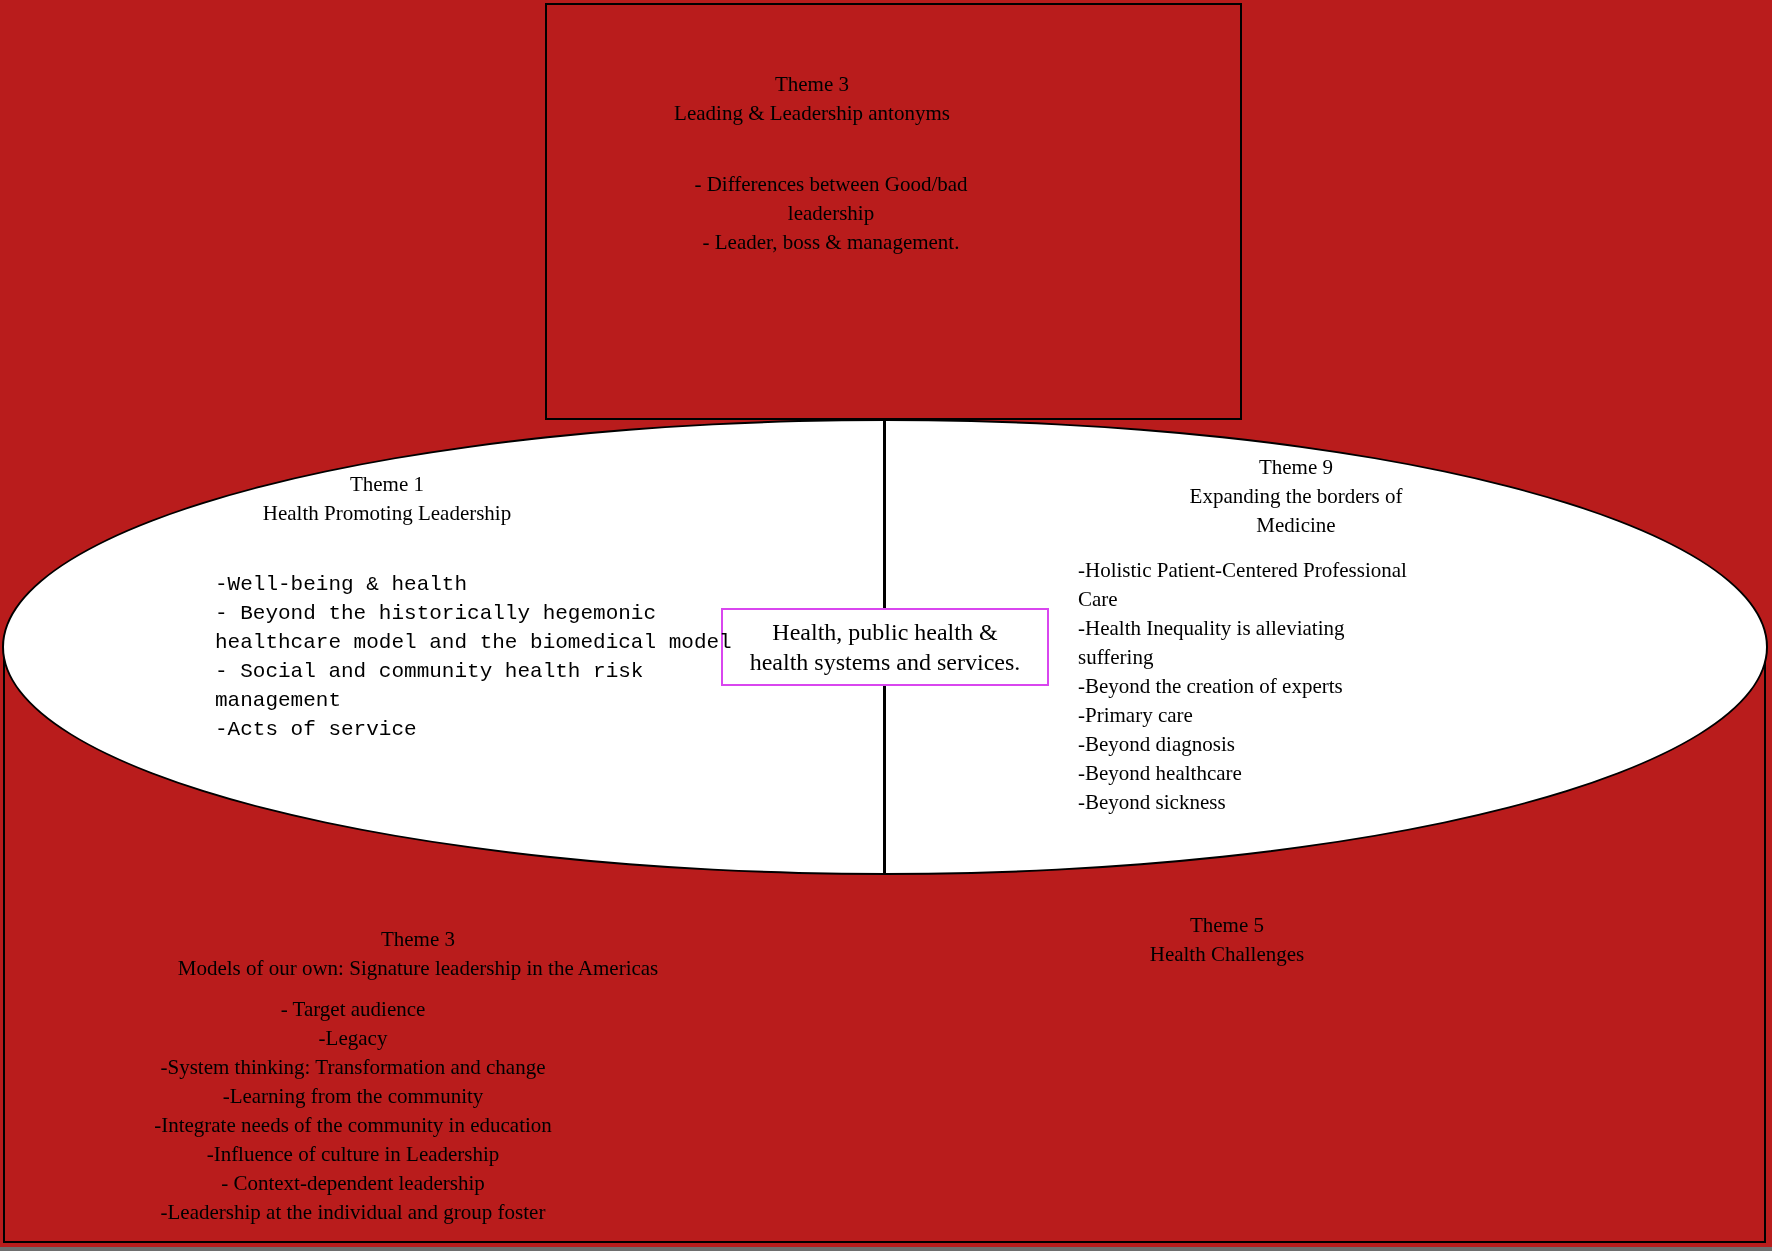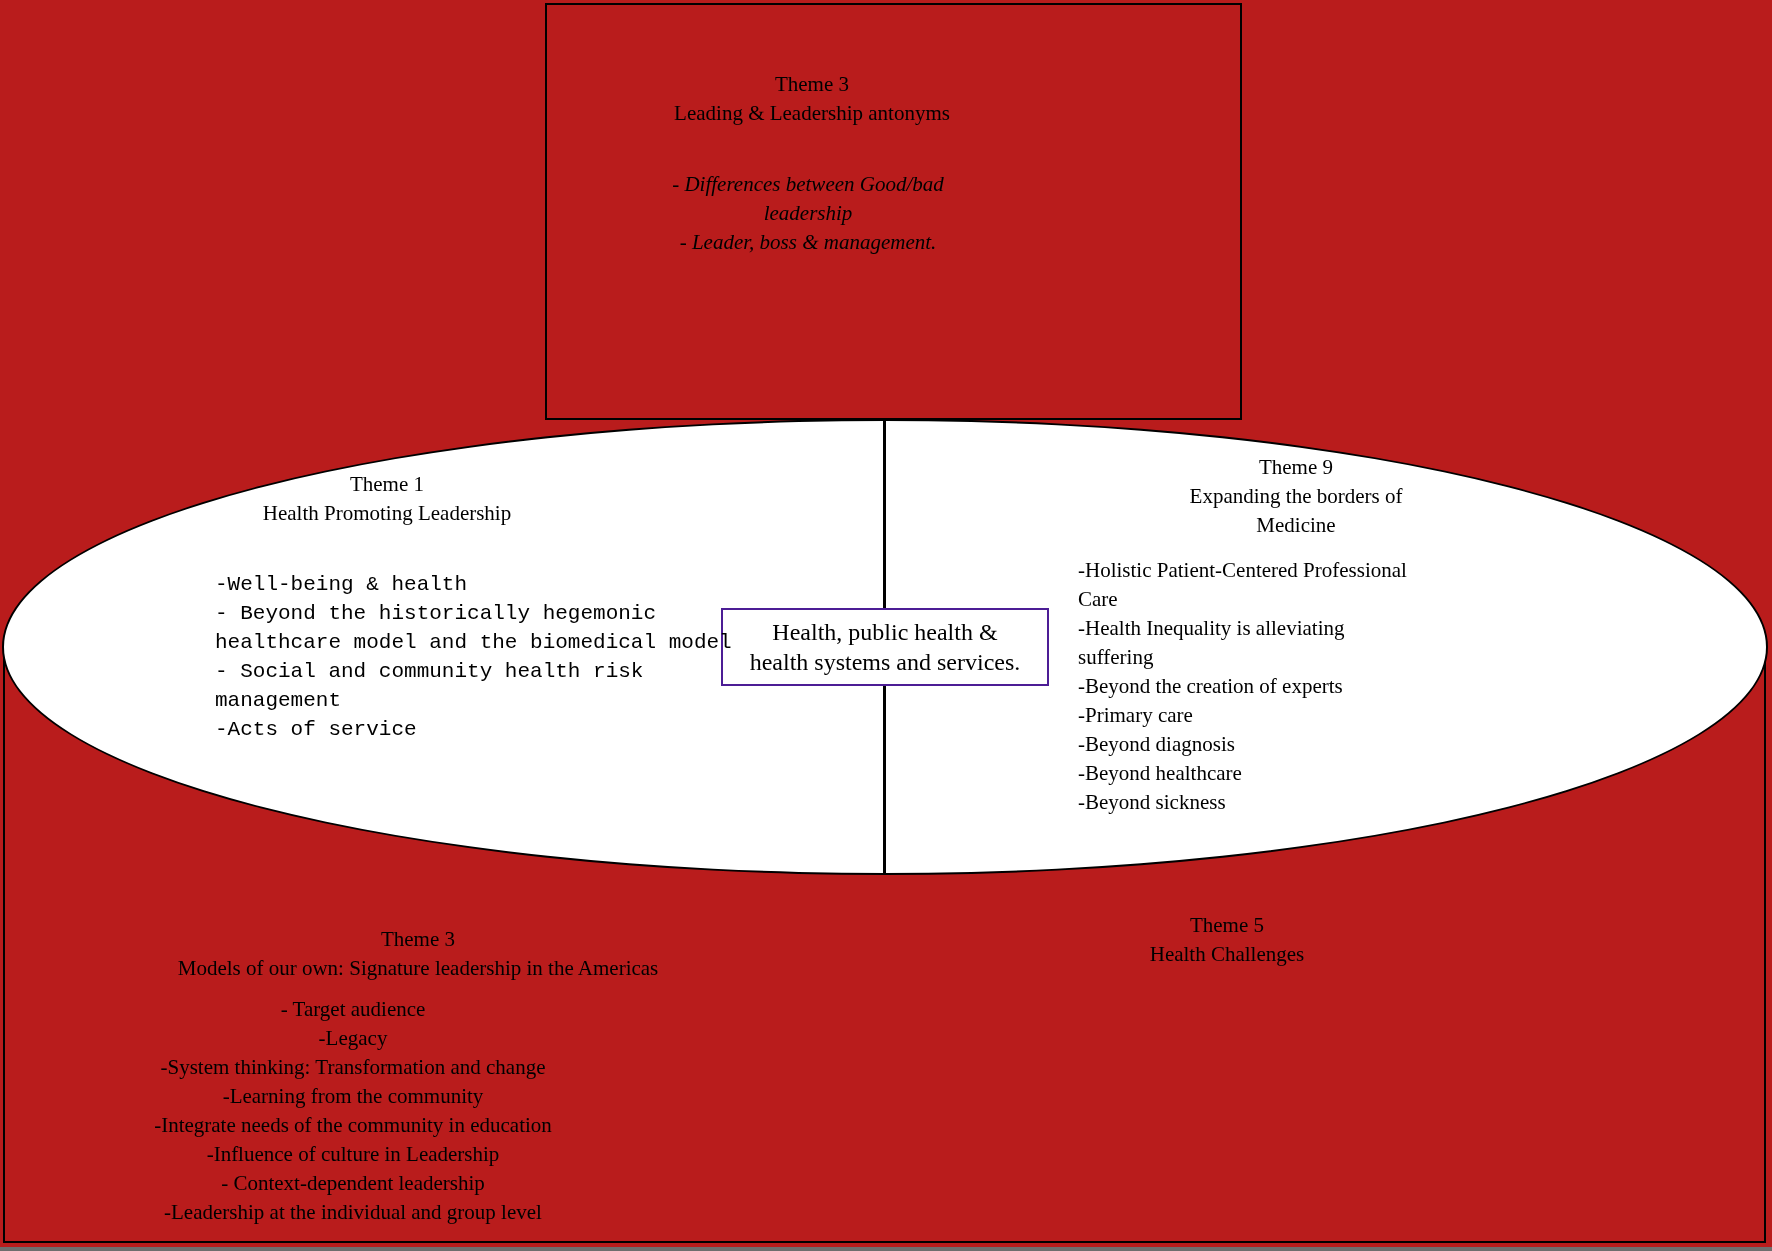--- a/index.html
+++ b/index.html
@@ -27,35 +27,35 @@
   .top-rect {
     left: 545px; top: 3px; width: 697px; height: 417px;
     border: 2px solid #000; background: transparent; z-index: 3;
   }
   .divider {
     left: 883px; top: 420px; width: 3px; height: 455px;
     background: #000; z-index: 3;
   }
   .center-box {
     left: 721px; top: 608px; width: 328px; height: 78px;
-    border: 2px solid #4c1d95; background: #ffffff; z-index: 4;
+    border: 2px solid #d946ef; background: #ffffff; z-index: 4;
     display: flex; align-items: center; justify-content: center;
     text-align: center; font-size: 24px; line-height: 30px;
   }
   .bottom-edge {
     left: 0; top: 1247px; width: 1772px; height: 4px;
     background: #6e6e6e; z-index: 5;
   }
   .textblock {
     position: absolute; z-index: 6;
     white-space: pre-line;
   }
   .centered { text-align: center; }
   .t3-heading { left: 480px; top: 70px;  width: 664px; }
-  .t3-bullets { left: 476px; top: 170px; width: 664px; font-style: italic; }
+  .t3-bullets { left: 499px; top: 170px; width: 664px; }
   .t1-heading { left: 187px; top: 470px; width: 400px; }
   .t1-bullets { left: 215px; top: 570px; width: 520px; text-align: left; font-family: Liberation Mono, monospace; }
   .t2-heading { left: 1146px; top: 453px; width: 300px; }
   .t2-bullets { left: 1078px; top: 556px; width: 420px; text-align: left; }
   .t4-heading { left: 40px; top: 925px; width: 756px; }
   .t4-bullets { left: 40px; top: 995px; width: 626px; }
   .t5-heading { left: 882px; top: 911px; width: 690px; }
   .t5-bullets { left: 882px; top: 1016px; width: 690px; }
 </style>
 </head>
@@ -103,20 +103,20 @@
 
   <div class="textblock centered t4-heading">Theme 3
 Models of our own: Signature leadership in the Americas</div>
   <div class="textblock centered t4-bullets">- Target audience
 -Legacy
 -System thinking: Transformation and change
 -Learning from the community
 -Integrate needs of the community in education
 -Influence of culture in Leadership
 - Context-dependent leadership
--Leadership at the individual and group level</div>
+-Leadership at the individual and group foster</div>
 
   <div class="textblock centered t5-heading">Theme 5
 Health Challenges</div>
 
   <div class="shape bottom-edge"></div>
 
 </div>
 
 </body></html>

